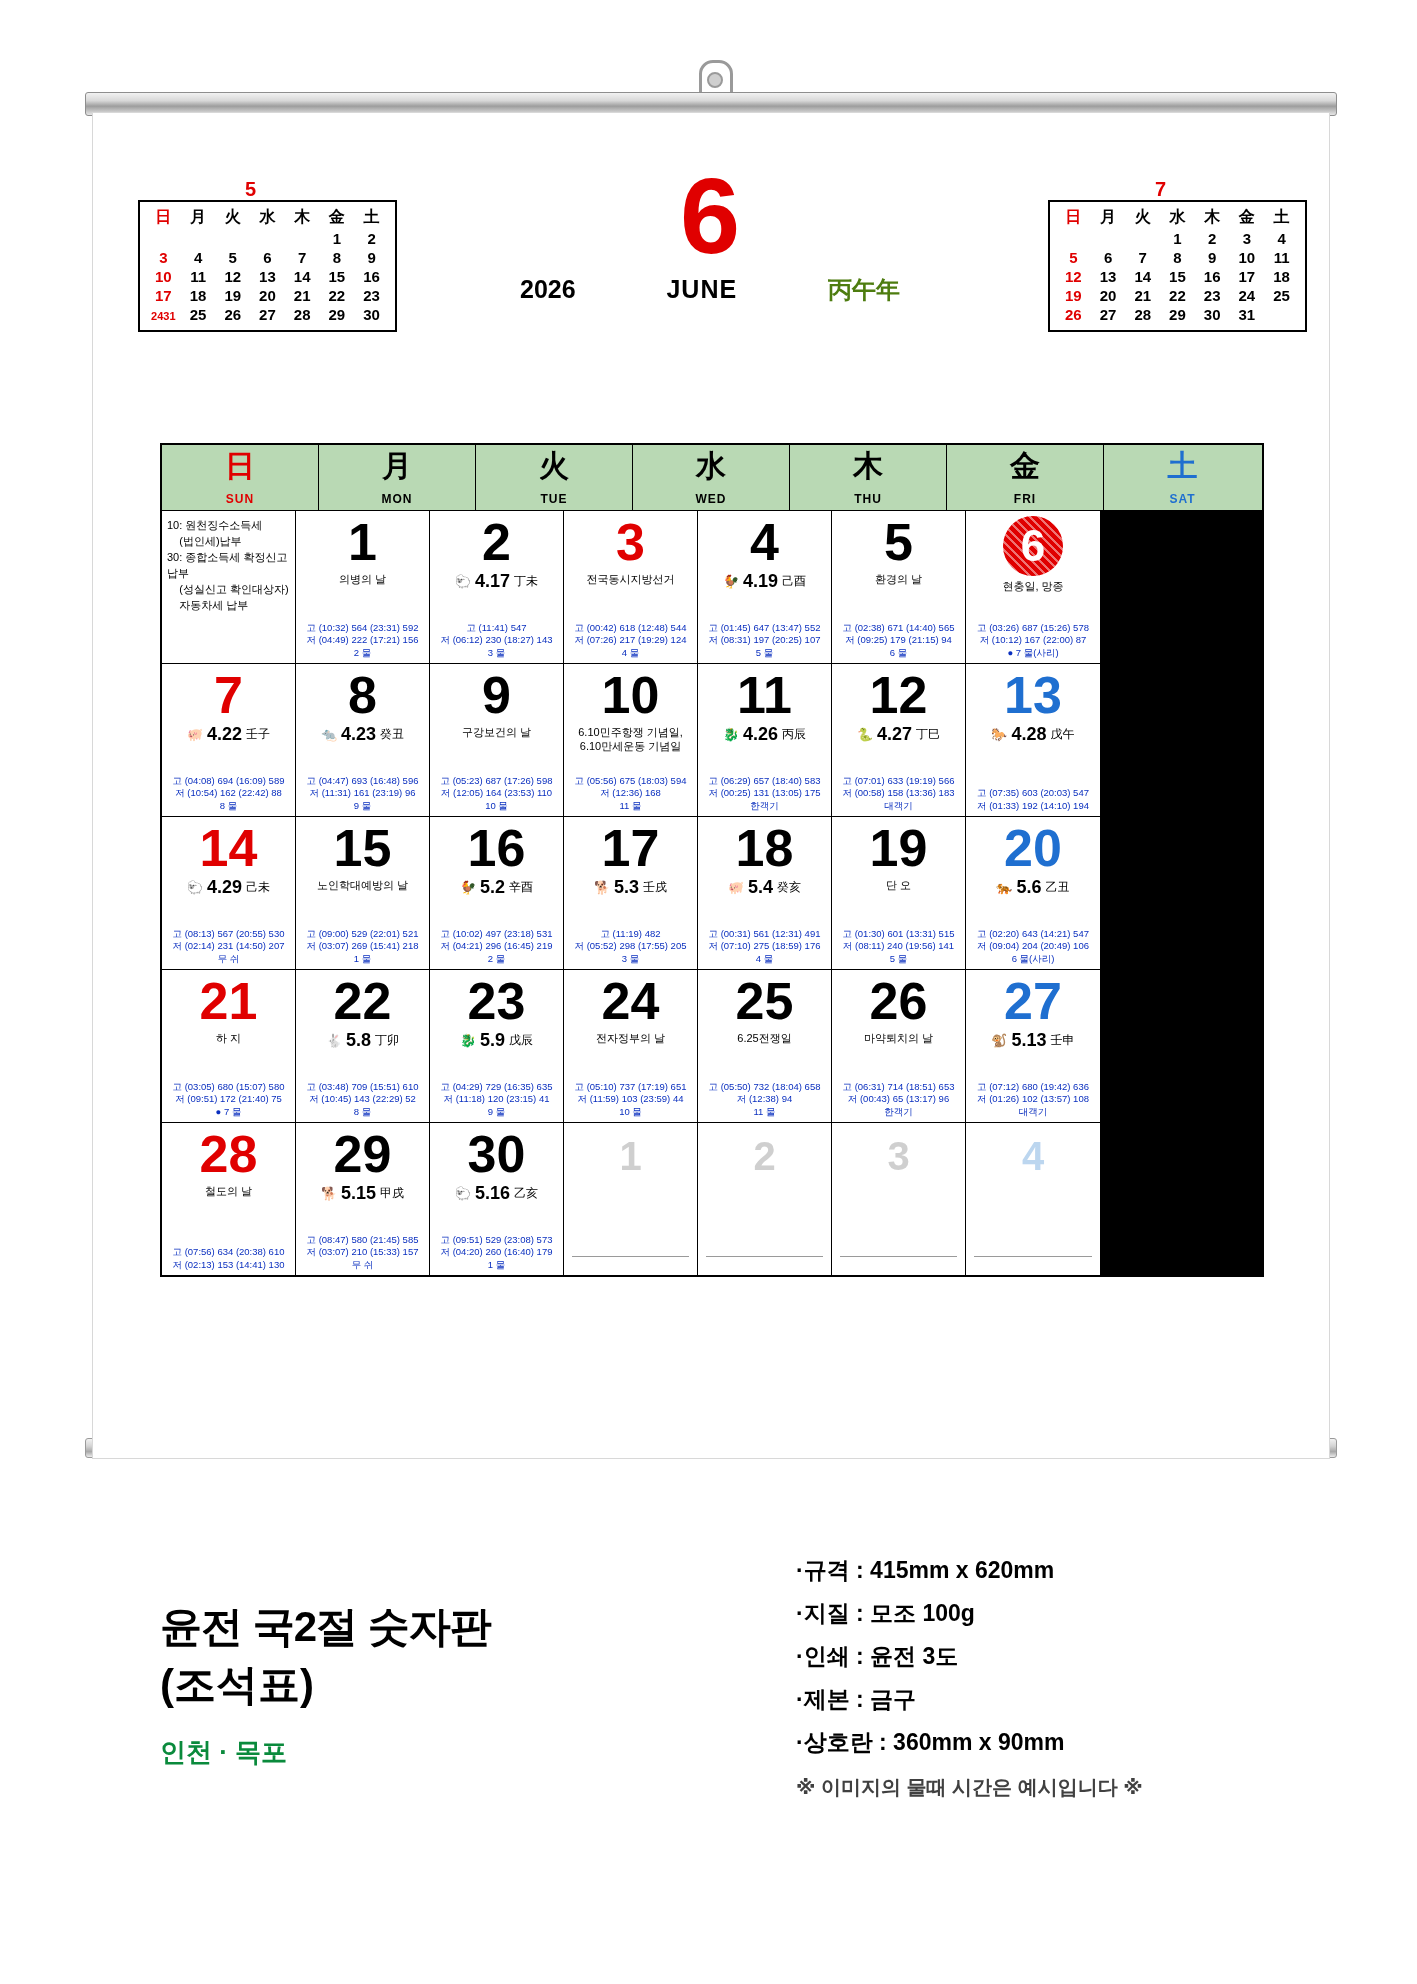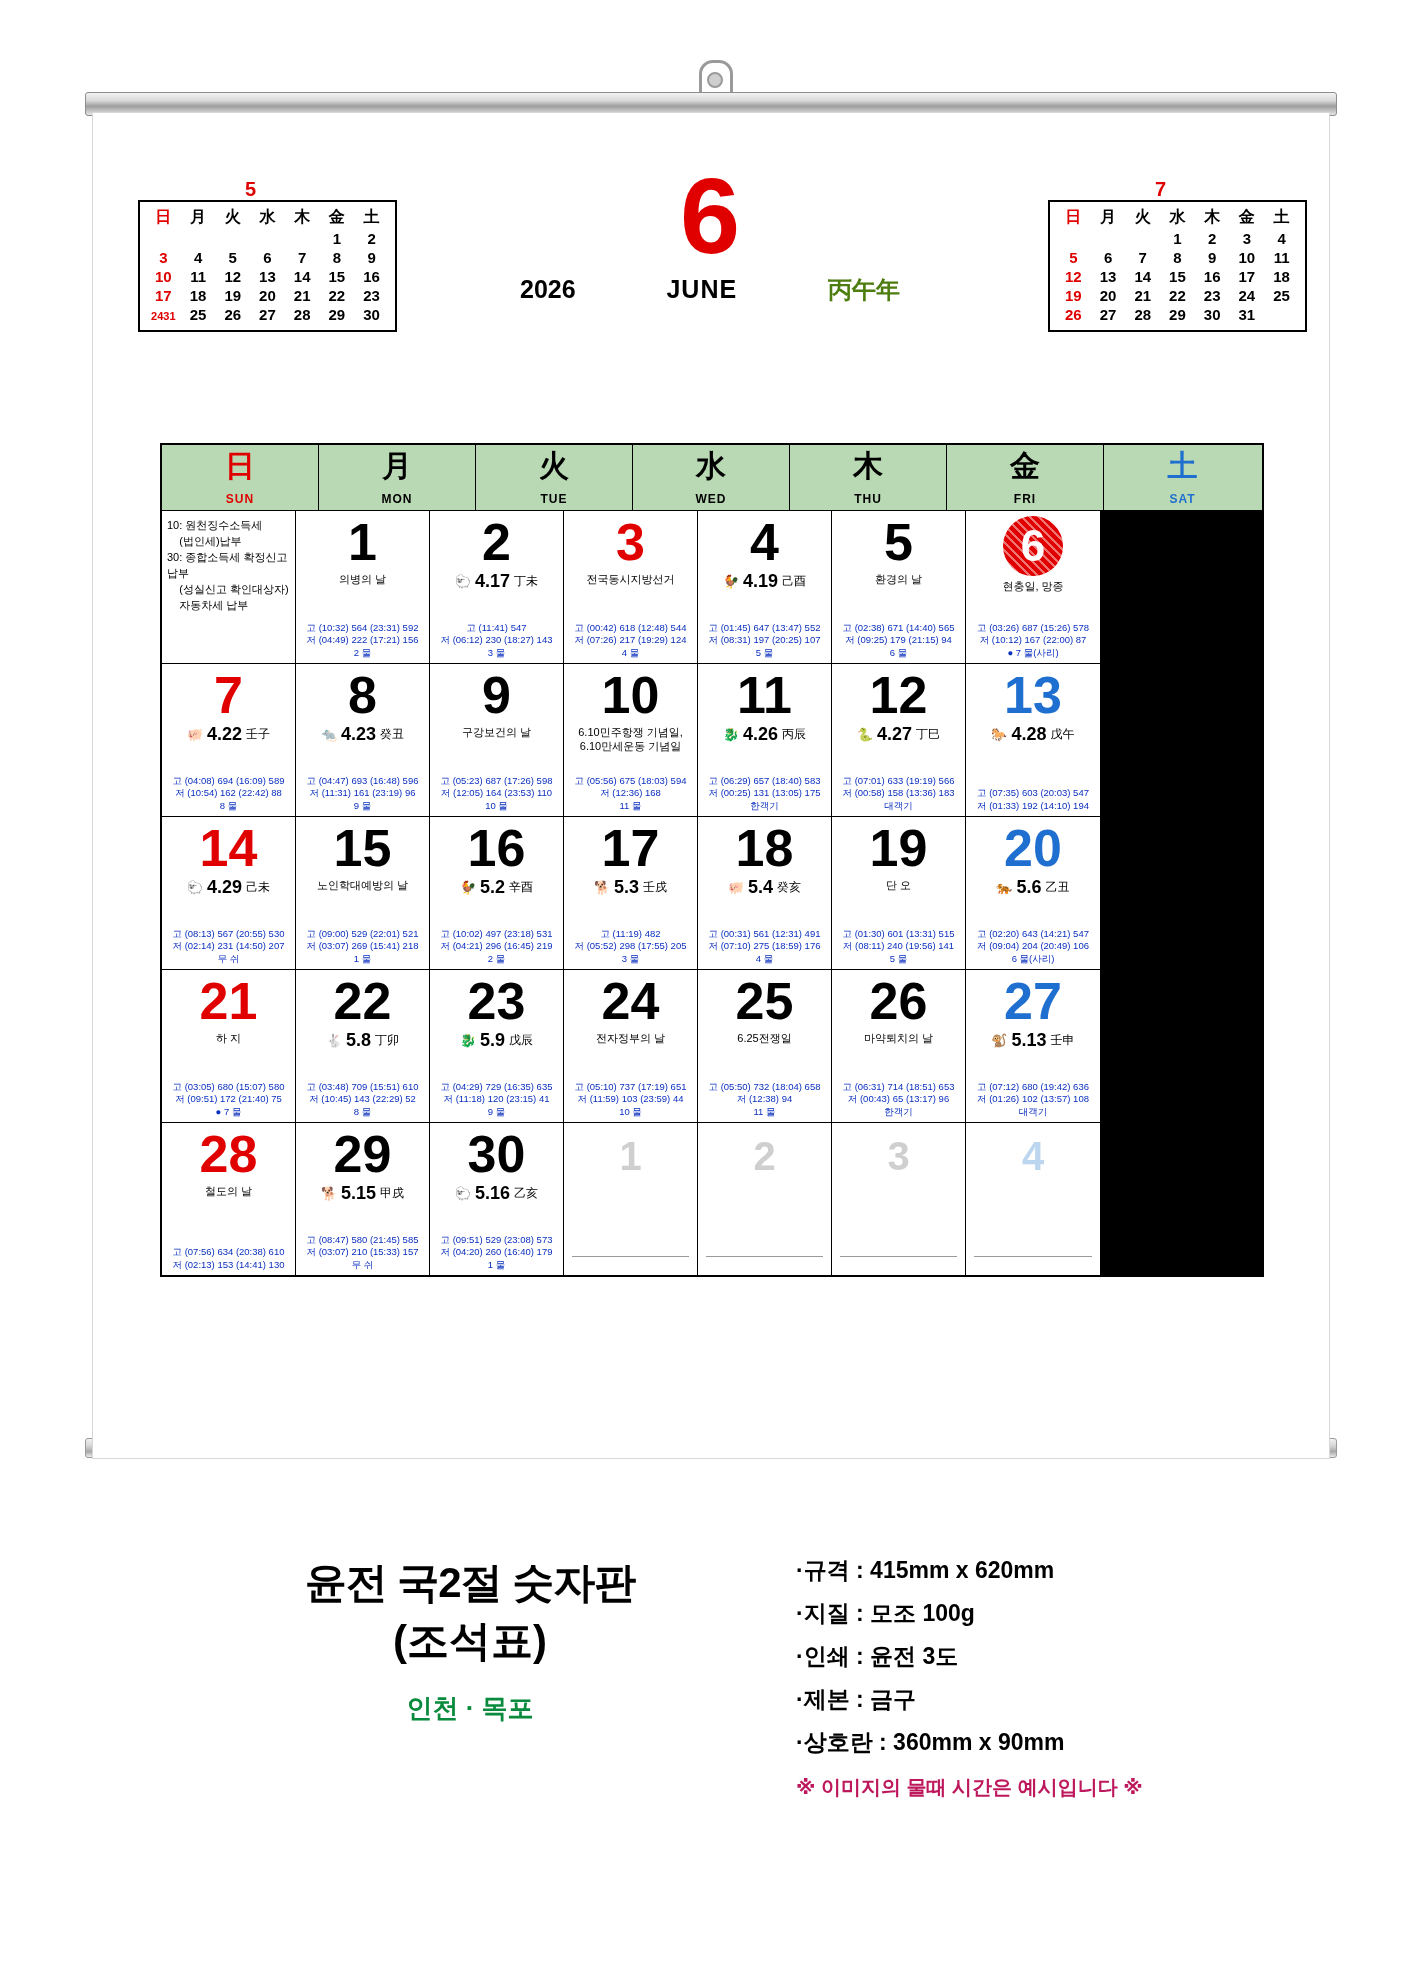--- a/index.html
+++ b/index.html
@@ -64,27 +64,27 @@
   .lunar{display:flex;justify-content:center;align-items:center;gap:4px;font-size:12px;margin-top:2px;}
   .lunar .zod{font-size:13px;}
   .lunar .ld{font-size:18px;font-weight:bold;}
   .lunar .gz{font-size:12px;}
   .tide{position:absolute;left:0;right:0;bottom:3px;text-align:center;color:#0a2fbf;font-size:9.5px;line-height:1.35;font-family:"Liberation Sans",sans-serif;}
   .corner-note{font-size:11px;line-height:1.45;text-align:left;color:#000;padding:4px 2px;}
   .blank-line{position:absolute;left:8px;right:8px;bottom:18px;border-top:1px solid #9a9a9a;}
 
   
   .bottom{position:absolute;left:160px;top:1555px;width:1110px;display:flex;}
-  .bleft{width:620px;text-align:center;}
+  .bleft{width:620px;text-align:left;margin-top:44px;}
   .bleft .t1{font-size:42px;font-weight:bold;letter-spacing:-1px;}
   .bleft .t2{font-size:42px;font-weight:bold;margin-top:2px;}
   .bleft .t3{font-size:26px;font-weight:bold;color:#0a8a3c;margin-top:22px;}
   .bright{width:470px;padding-left:16px;}
   .bright div{font-size:23px;font-weight:bold;margin-bottom:12px;}
-  .bright .warn{color:#be185d;font-size:20px;margin-top:16px;}
+  .bright .warn{color:#404040;font-size:20px;margin-top:16px;}
 
   
   .botbar{position:absolute;left:85px;top:1438px;width:1250px;height:18px;
     background:linear-gradient(to bottom,#f2f2f2 0%,#d3d3d3 40%,#a8a8a8 70%,#ececec 100%);
     border:1px solid #9a9a9a;border-radius:3px;}
 </style>
 </head>
 <body>
 
 <div class="page">

